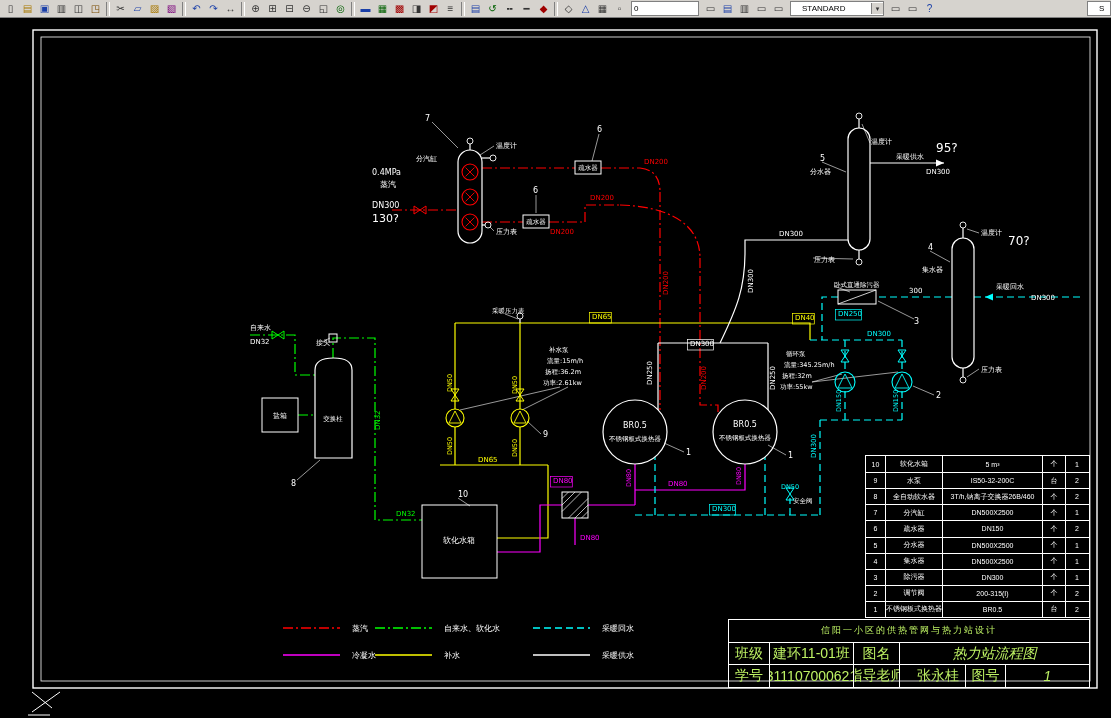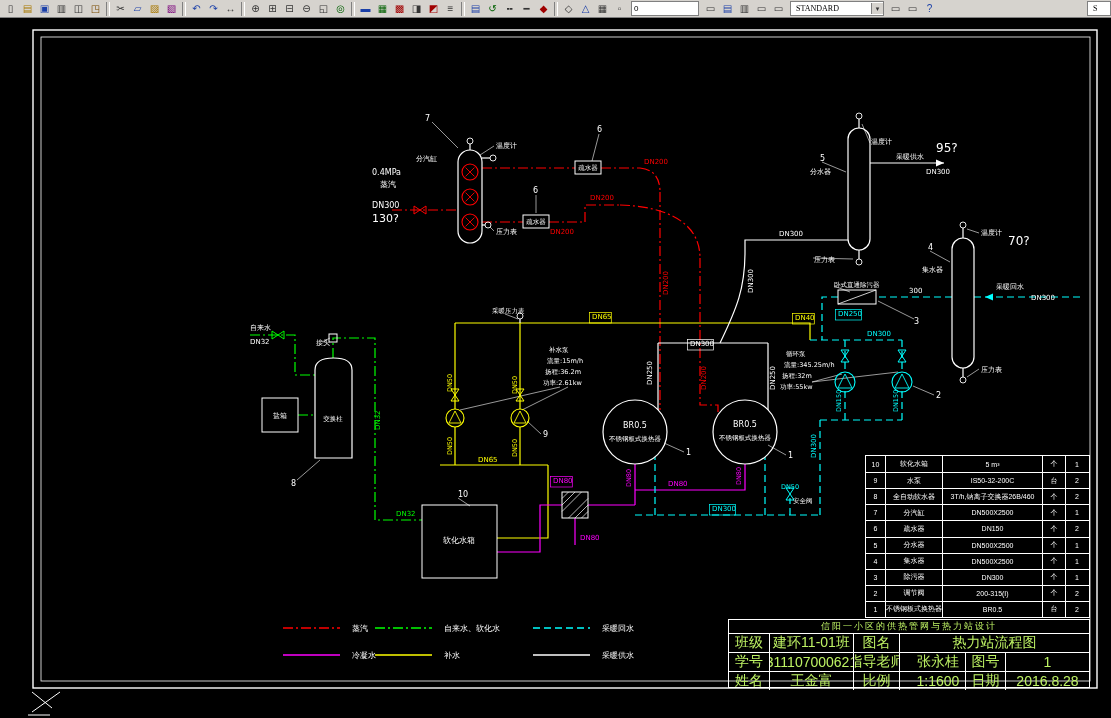--- a/index.html
+++ b/index.html
@@ -9,21 +9,21 @@
   .toolbar{position:absolute;top:0;left:0;width:100%;height:18px;background:#d6d3ce;
     border-bottom:1px solid #808080;display:flex;align-items:center;z-index:3;padding-left:2px;box-sizing:border-box;}
   .tb-group{display:flex;align-items:center;}
   .tb-btn{width:16px;height:15px;margin:0 0.5px;background:#d6d3ce;border:1px solid #d6d3ce;
     display:flex;align-items:center;justify-content:center;font-size:10px;line-height:1;cursor:pointer;box-sizing:border-box;}
   .tb-sep{width:2px;height:14px;margin:0 2px;border-left:1px solid #808080;border-right:1px solid #fff;}
   .tb-input{width:62px;height:13px;margin:0 3px;border:1px solid #808080;background:#fff;
     font-size:8px;font-family:"Liberation Sans",sans-serif;padding:0 2px;}
   .combo{height:13px;margin:0 3px;background:#fff;border:1px solid #808080;display:flex;align-items:center;
     font-size:8px;color:#000;}
-  .combo .combo-text{padding:0 5px;white-space:nowrap;overflow:hidden;font-family:Liberation Serif, serif;}
+  .combo .combo-text{padding:0 11px;white-space:nowrap;overflow:hidden;}
   .combo .combo-arrow{width:11px;height:11px;background:#d6d3ce;border-left:1px solid #808080;
     display:flex;align-items:center;justify-content:center;font-size:7px;color:#333;}
   .combo.std{width:92px;}
   .combo.partial{width:22px;overflow:hidden;margin-right:0;}
   .tb-spacer{flex:1;}
   
   svg#cad{position:absolute;top:0;left:0;z-index:1;}
   svg#cad text{font-family:"DejaVu Sans","Liberation Sans",sans-serif;}
   
   .equip{position:absolute;left:865px;top:455px;width:225px;height:163px;z-index:2;
@@ -36,21 +36,21 @@
   .equip .ecell:first-child{border-left:none;}
   
   .tblock{position:absolute;left:728px;top:619px;width:362px;height:69px;z-index:2;
     border:1px solid #fff;box-sizing:border-box;color:#bef264;display:flex;flex-direction:column;}
   .tb-row{display:flex;border-top:1px solid #fff;flex:1;}
   .tb-row:first-child{border-top:none;}
   .tb-cell{border-left:1px solid #fff;font-size:14px;display:flex;align-items:center;justify-content:center;
     white-space:nowrap;overflow:hidden;box-sizing:border-box;}
   .tb-cell:first-child{border-left:none;}
   .tb-title-cell{flex:1;font-size:9px;letter-spacing:2px;}
-  .w40{width:40px;}.w84{width:84px;}.w46{width:46px;}.w66{width:66px;padding-left:11px;}.wgrow{flex:1;}
+  .w40{width:40px;}.w84{width:84px;}.w46{width:46px;}.w66{width:66px;padding-left:11px;}.wgrow{flex:1;font-style:italic;}
 </style>
 </head>
 <body>
 
 <div class="app">
 
   <div class="toolbar">
     <span class="tb-group" id="tb-left">
         <span class="tb-btn">
           <span style="color: rgb(51, 51, 51);">▯</span>
@@ -528,23 +528,15 @@
       <div class="tb-cell wgrow">热力站流程图</div>
     </div>
     <div class="tb-row">
       <div class="tb-cell w40">学号</div>
       <div class="tb-cell w84">311107000621</div>
       <div class="tb-cell w46">指导老师</div>
       <div class="tb-cell w66">张永桂</div>
       <div class="tb-cell w40">图号</div>
       <div class="tb-cell wgrow">1</div>
     </div>
-    <div class="tb-row">
-      <div class="tb-cell w40">姓名</div>
-      <div class="tb-cell w84">王金富</div>
-      <div class="tb-cell w46">比例</div>
-      <div class="tb-cell w66">1:1600</div>
-      <div class="tb-cell w40">日期</div>
-      <div class="tb-cell wgrow">2016.8.28</div>
-    </div>
   </div>
 
 </div>
 
 </body></html>

